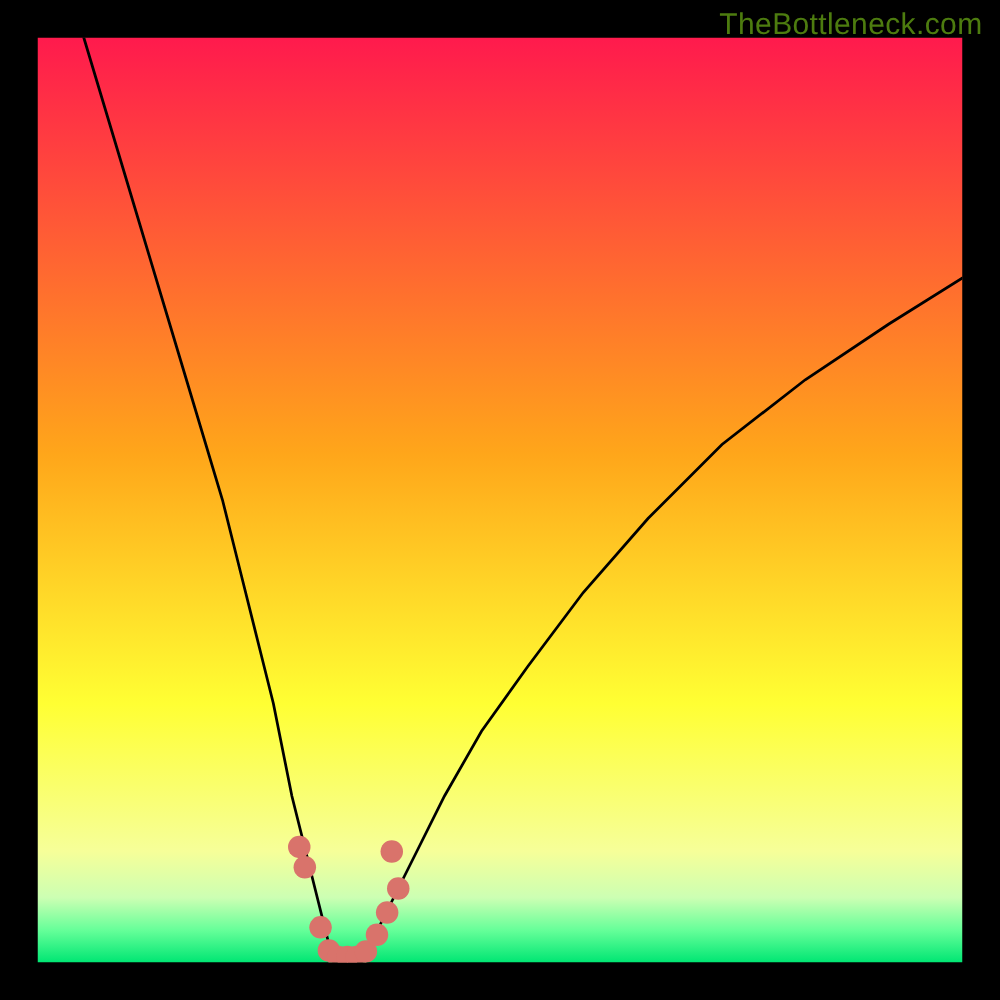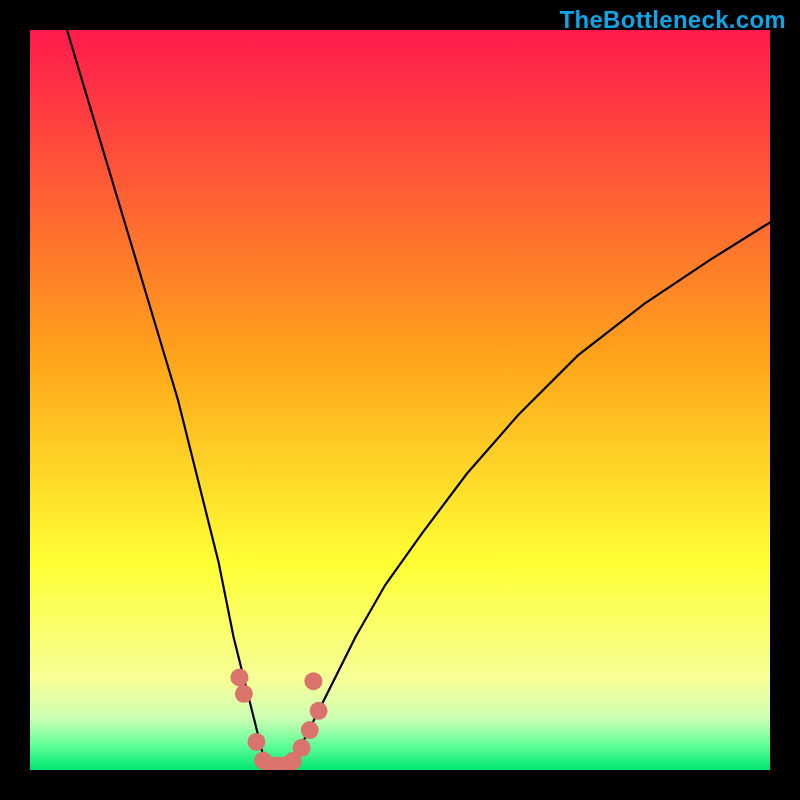--- a/index.html
+++ b/index.html
@@ -23,23 +23,23 @@
     position: absolute;
     left: 30px;
     top: 30px;
     width: 740px;
     height: 740px;
   }
   .watermark {
     position: absolute;
     top: 6px;
     right: 14px;
-    color: #0ea5e9;
+    color: #4d7c0f;
     font-size: 24px;
-    font-weight: 700;
+    font-weight: 400;
     letter-spacing: 0.3px;
     user-select: none;
     margin-left: 28px;
   }
   svg { display: block; }
 </style>
 </head>
 <body>
 
 <div class="frame">

